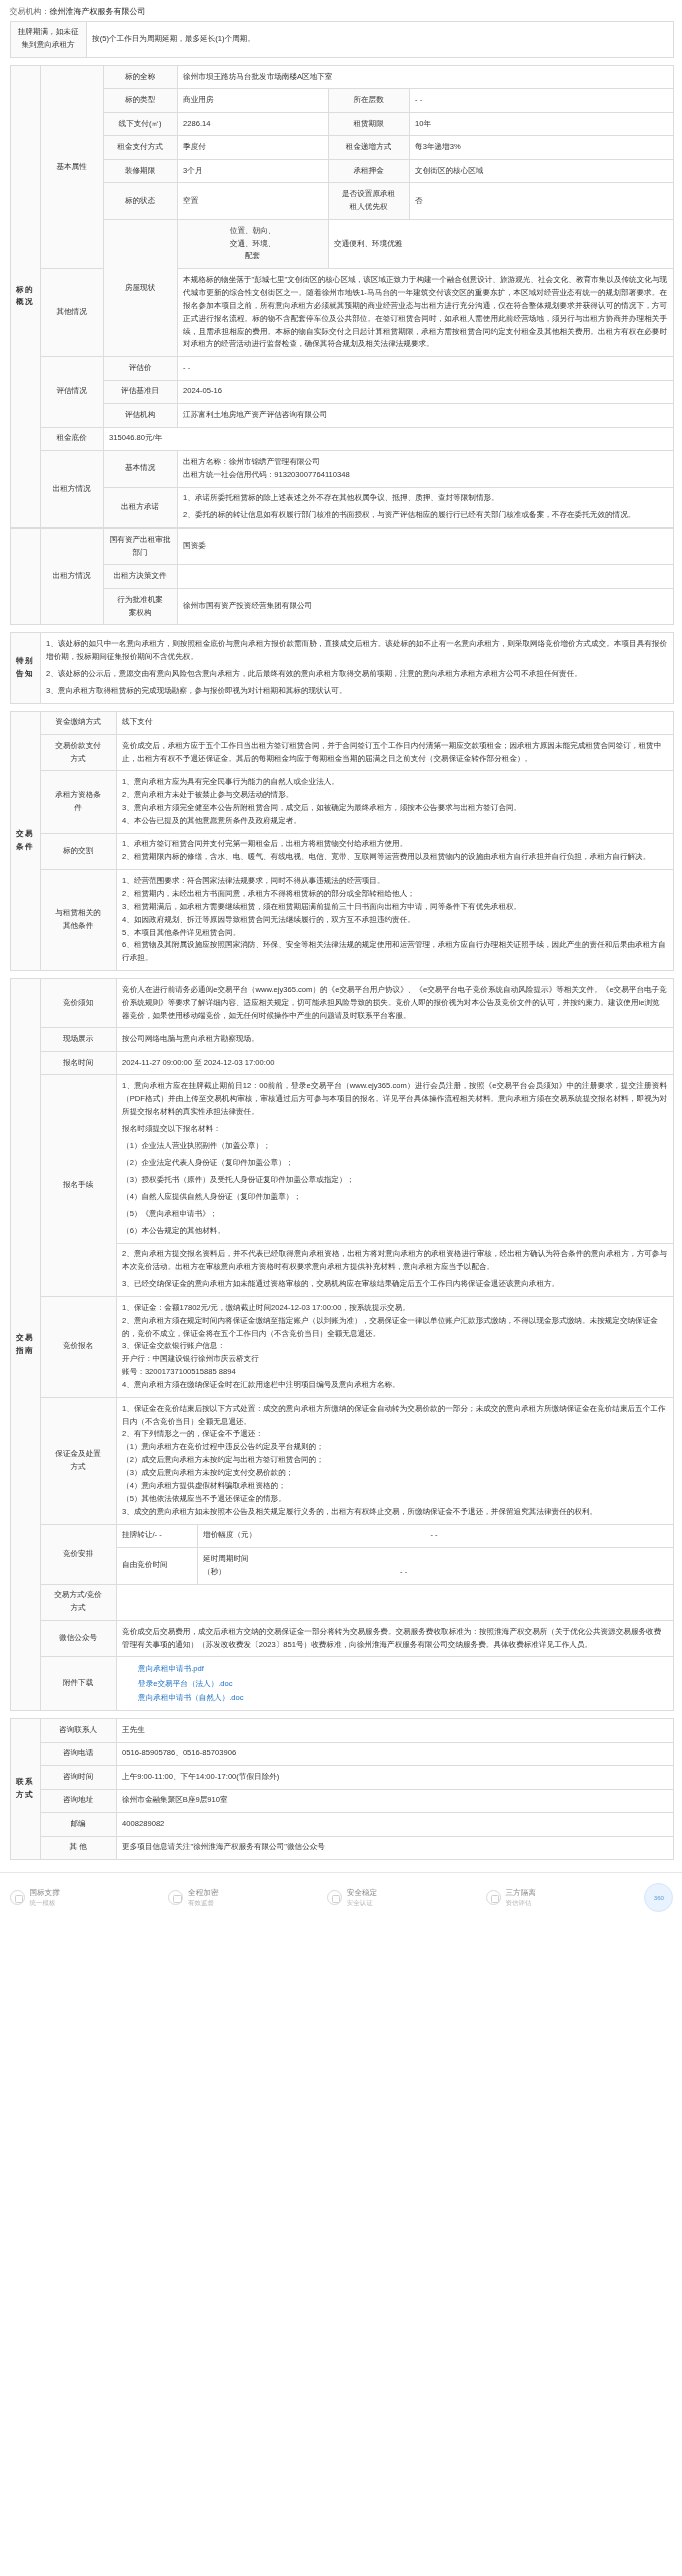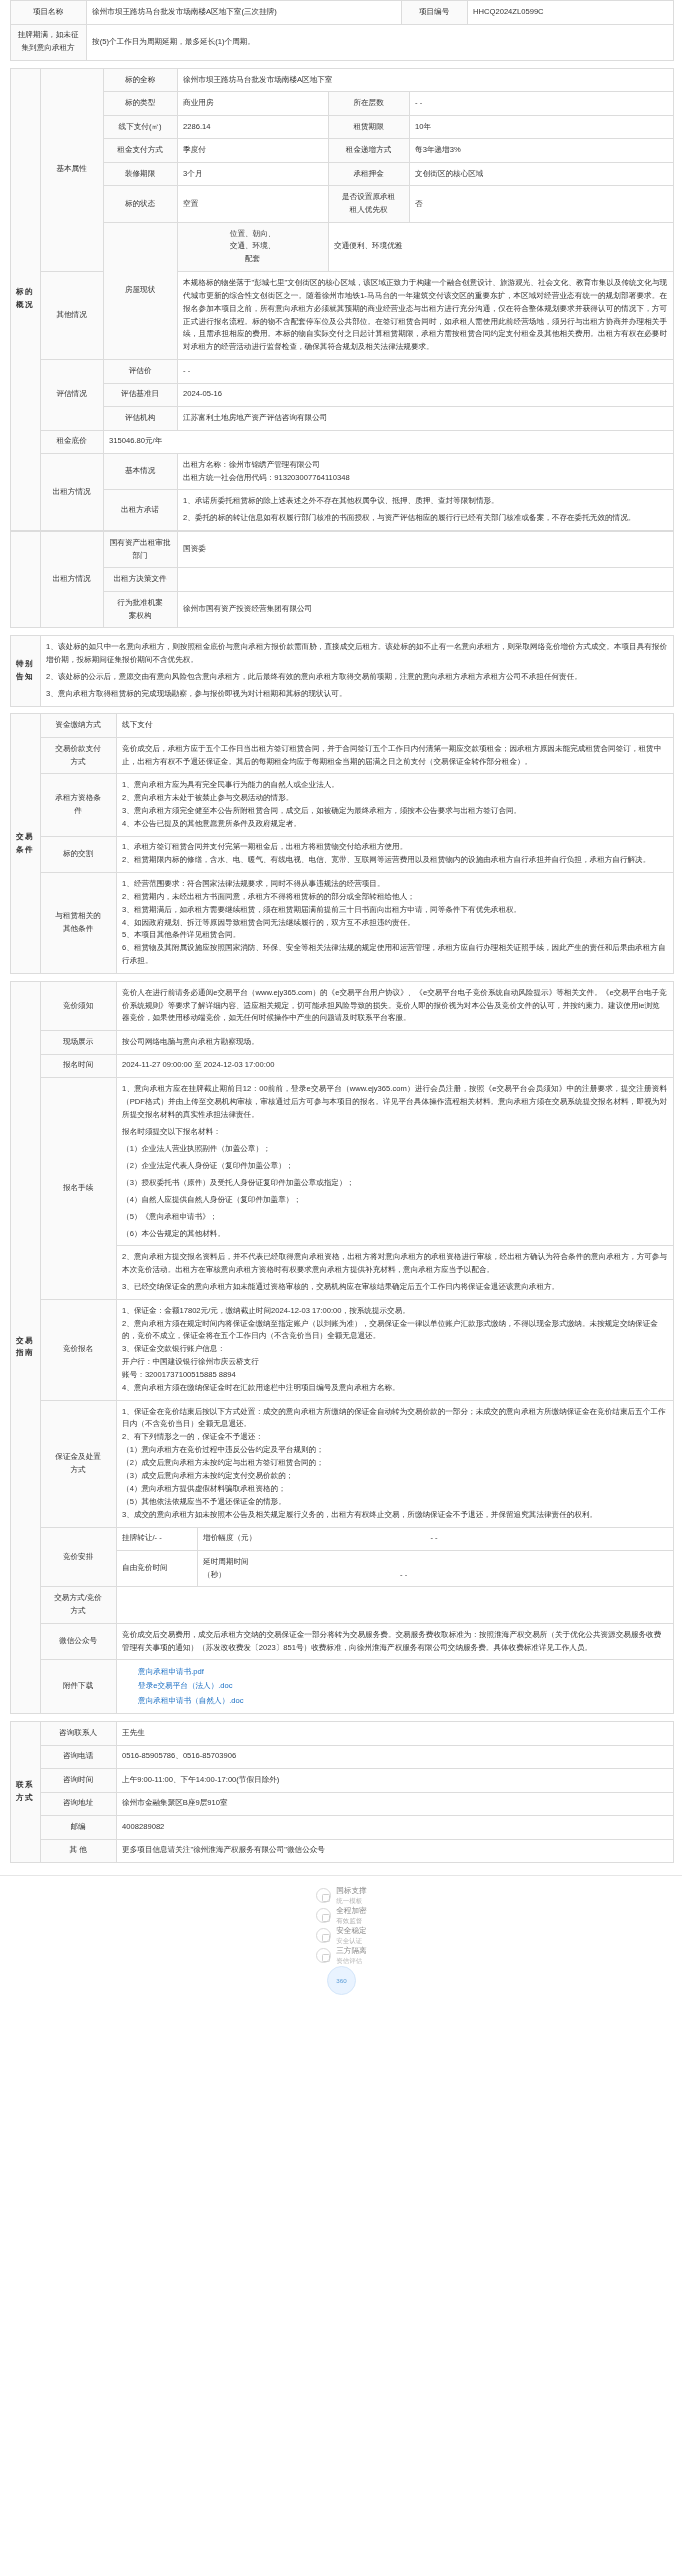--- a/index.html
+++ b/index.html
@@ -61,21 +61,20 @@
   .footer {
     margin-top: 12.4px;
     border-top: 0.7px solid #e6e6e6;
     padding: 9.6px 9.6px 13.7px 9.6px;
     display: flex;
     justify-content: space-between;
     align-items: center;
     color: #9a9a9a;
     font-size: 7.6px;
     position: relative;
-    flex-direction: column;
   }
   .footer .f-item { display:flex; align-items:center; gap:4.8px; }
   .f-ico {
     width: 15px; height: 15px; border-radius: 50%;
     border: 0.7px solid #d8d8d8; display:inline-block;
     position: relative; flex: none;
   }
   .f-ico::after{
     content:""; position:absolute; left:4.1px; top:4.1px; width:6.2px; height:6.2px;
     border: 0.7px solid #cfcfcf; border-radius: 1.4px;
@@ -88,35 +87,32 @@
     display:flex; align-items:center; justify-content:center;
     border: 0.7px solid #d4e6fa;
   }
   .attach a { display:block; color:#1a6fc4; text-decoration: none; line-height:1.9; }
 </style>
 </head>
 <body>
 
 <div class="page">
 
+  <div class="org-line">
+    <span class="lbl">交易机构：</span><span class="val">徐州淮海产权服务有限公司</span>
+  </div>
 
   <table class="grid">
     <colgroup>
         <col style="width:76px">
         <col>
         <col style="width:66px">
         <col style="width:206px">
       </colgroup>
     <tbody>
-        <tr>
-      <td class="lbl wide">项目名称</td>
-      <td class="val">徐州市坝王路坊马台批发市场南楼A区地下室(三次挂牌)</td>
-      <td class="lbl">项目编号</td>
-      <td class="val">HHCQ2024ZL0599C</td>
-    </tr>
     <tr>
       <td class="lbl wide" style="white-space:pre-line">挂牌期满，如未征集到意向承租方</td>
       <td class="val" colspan="3">按(5)个工作日为周期延期，最多延长(1)个周期。</td>
     </tr>
   </tbody>
     </table>
 
   <table class="grid">
     <colgroup>
       <col style="width:30px">

